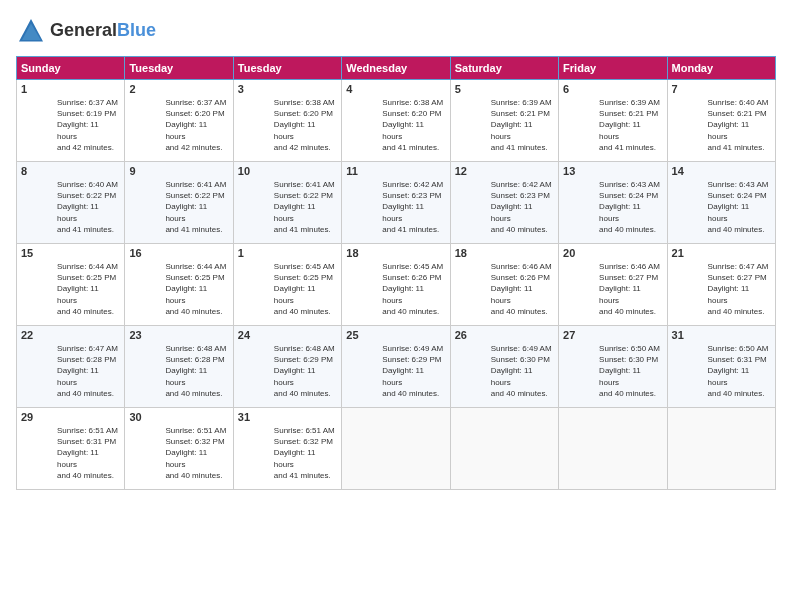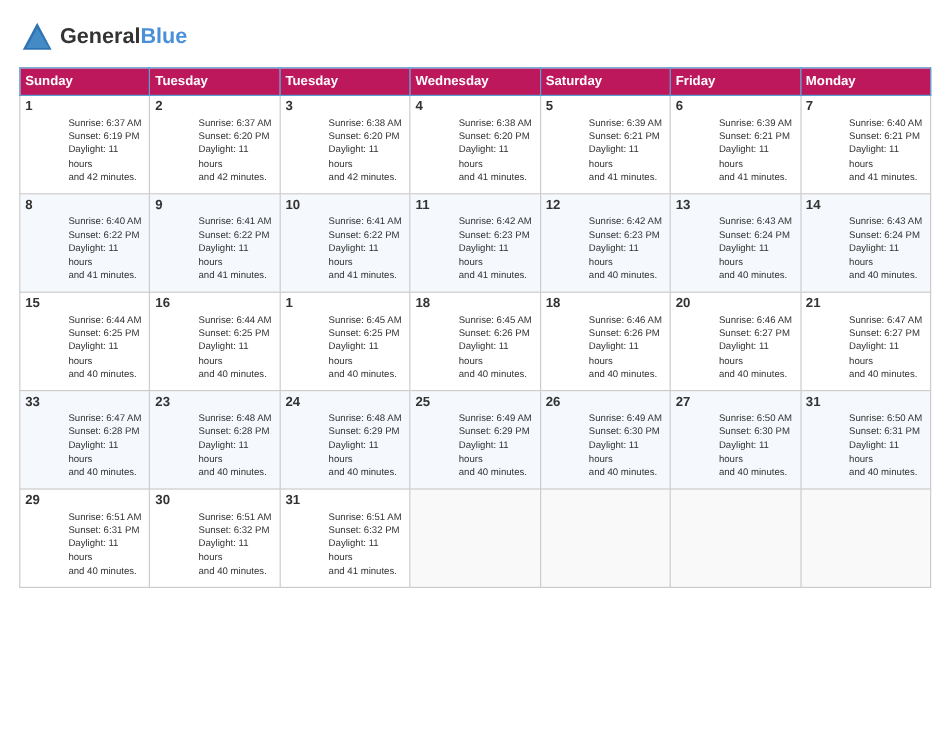--- a/index.html
+++ b/index.html
@@ -213,21 +213,21 @@
             <span class="day-num">20</span>
             <div class="cell-text">Sunrise: 6:46 AM<br>Sunset: 6:27 PM<br>Daylight: 11 hours<br>and 40 minutes.</div>
           </td>
           <td>
             <span class="day-num">21</span>
             <div class="cell-text">Sunrise: 6:47 AM<br>Sunset: 6:27 PM<br>Daylight: 11 hours<br>and 40 minutes.</div>
           </td>
         </tr>
         <tr>
           <td>
-            <span class="day-num">33</span>
+            <span class="day-num">22</span>
             <div class="cell-text">Sunrise: 6:47 AM<br>Sunset: 6:28 PM<br>Daylight: 11 hours<br>and 40 minutes.</div>
           </td>
           <td>
             <span class="day-num">23</span>
             <div class="cell-text">Sunrise: 6:48 AM<br>Sunset: 6:28 PM<br>Daylight: 11 hours<br>and 40 minutes.</div>
           </td>
           <td>
             <span class="day-num">24</span>
             <div class="cell-text">Sunrise: 6:48 AM<br>Sunset: 6:29 PM<br>Daylight: 11 hours<br>and 40 minutes.</div>
           </td>

